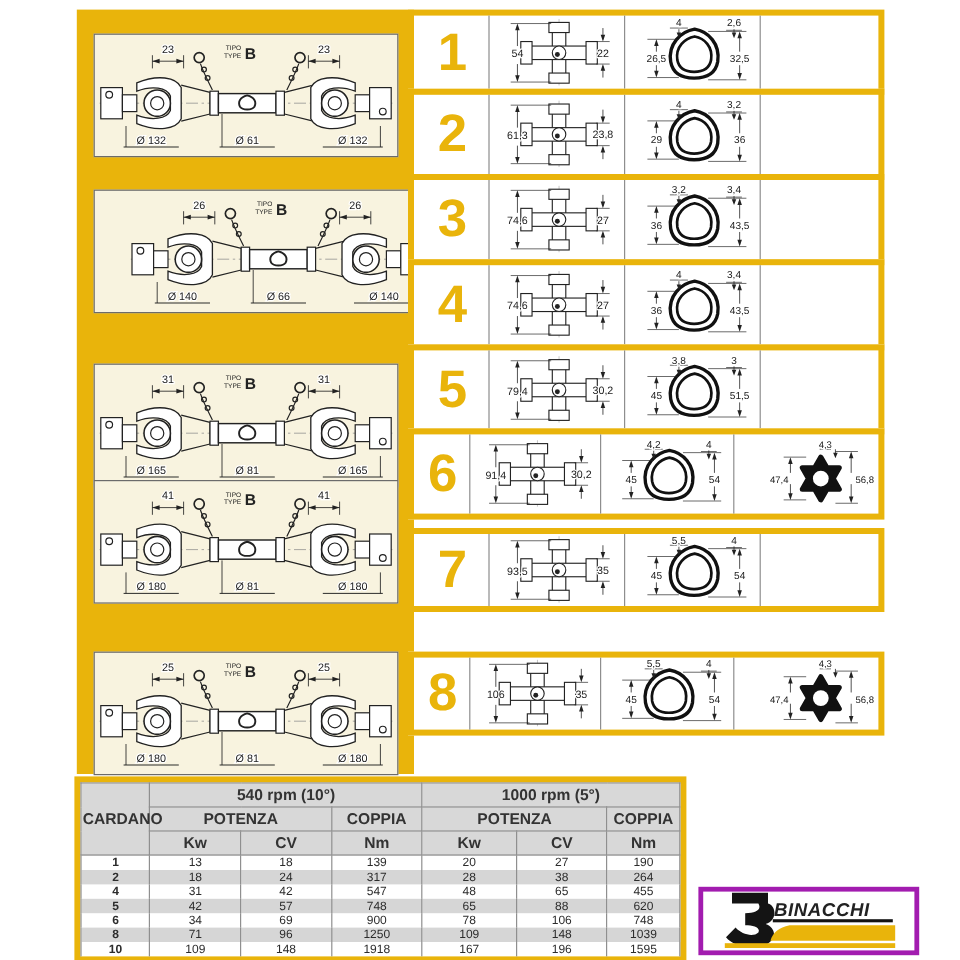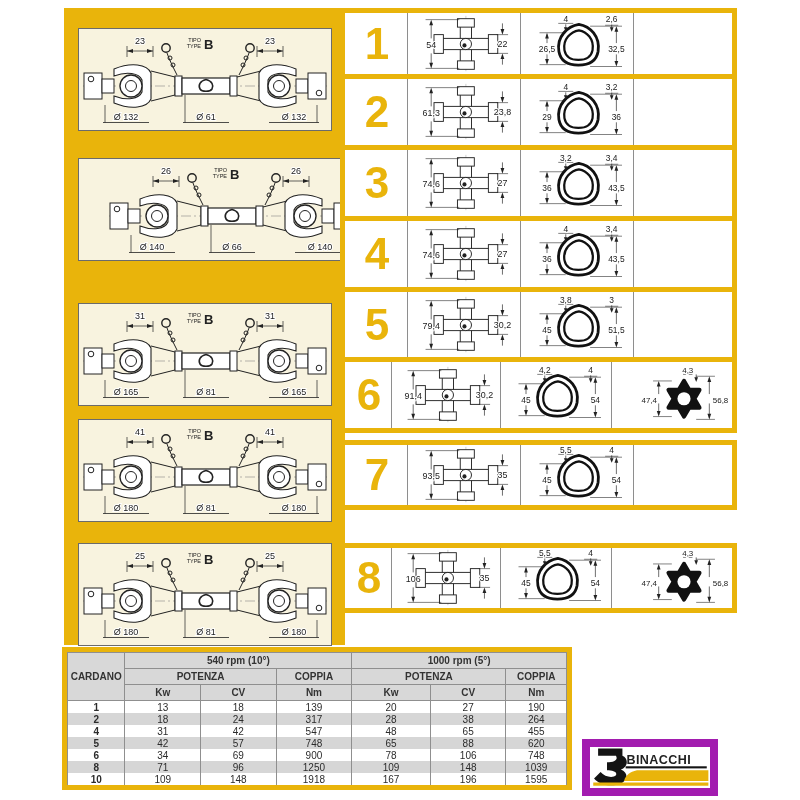--- a/index.html
+++ b/index.html
@@ -14,28 +14,28 @@
             font-weight:bold;font-size:44px;color:#e9b40b;letter-spacing:-2px;}
   .cell{border-left:1px solid #8e8e8e;display:flex;align-items:center;justify-content:center;}
   .cell-cross{width:112px;}
   .cell-tube{width:112px;}
   .cell-extra{flex:1;padding-left:24px;}
   svg text{font-family:"Liberation Sans",sans-serif;fill:#222;
            paint-order:stroke;stroke:#ffffff;stroke-width:2px;}
   svg .noknock{stroke:none;}
   .spec-table{position:absolute;left:62px;top:647px;width:510px;border:5px solid #e9b40b;background:#fff;box-sizing:border-box;}
   .spec-table table{width:100%;border-collapse:collapse;table-layout:fixed;}
-  .spec-table th{background:#d8d8d8;font-weight:bold;font-size:10px;color:#333;
+  .spec-table th{background:#d8d8d8;font-weight:bold;font-size:13px;color:#333;
                  border:1px solid #8f8f8f;padding:2px 1px;}
   .spec-table td{text-align:center;font-size:10px;color:#2c2c2c;padding:0 2px;height:12px;
                  border-left:1px solid #8f8f8f;border-right:1px solid #8f8f8f;}
   .spec-table tr.stripe td{background:#d6d6d6;}
   .spec-table td.cardano{font-weight:bold;}
-  .logo-box{position:absolute;left:582px;top:739px;width:136px;height:57px;border:8px solid #a21caf;
-            background:#fff;box-sizing:border-box;}
+  .logo-box{position:absolute;left:582px;top:739px;width:184px;height:57px;border:4px solid #a21caf;
+            background:#fff;box-sizing:border-box;font-style:italic;}
   .logo-box svg{display:block;width:100%;height:100%;}
 </style>
 </head>
 <body>
 
 <div class="page">
 
   <div class="yellow-panel">
       <div class="shaft-box" style="top: 20px;">
     <svg viewBox="0 0 252 101">
@@ -219,21 +219,21 @@
       <line x1="24" y1="93.5" x2="70" y2="93.5" stroke="#222" stroke-width="0.8"></line>
       <text x="47" y="91" font-size="9" text-anchor="middle">Ø 165</text>
       <line x1="106" y1="93.5" x2="106" y2="66" stroke="#222" stroke-width="0.7"></line>
       <line x1="104" y1="93.5" x2="150" y2="93.5" stroke="#222" stroke-width="0.8"></line>
       <text x="127" y="91" font-size="9" text-anchor="middle">Ø 81</text>
       <line x1="238" y1="93.5" x2="238" y2="76" stroke="#222" stroke-width="0.7"></line>
       <line x1="190" y1="93.5" x2="240" y2="93.5" stroke="#222" stroke-width="0.8"></line>
       <text x="215" y="91" font-size="9" text-anchor="middle">Ø 165</text>
     </svg>
   </div>
-      <div class="shaft-box" style="top: 411px;">
+      <div class="shaft-box" style="top: 392px;">
     <svg viewBox="0 0 252 101">
       <line x1="4" y1="57" x2="248" y2="57" stroke="#888" stroke-width="0.6" stroke-dasharray="10 3 2 3"></line>
 
       <rect x="5" y="44" width="18" height="26" fill="#fff" stroke="#222"></rect>
       <circle cx="12" cy="50" r="2.8" fill="none" stroke="#222"></circle>
       <rect x="23" y="50" width="12" height="14" fill="#fff" stroke="#222"></rect>
 
       <path d="M35,40 C52,33 68,35 72,44 L72,70 C68,79 52,81 35,74 L35,67 C48,72 60,70 63,63 L63,51 C60,44 48,42 35,47 Z" fill="#fff" stroke="#222" stroke-width="1.1"></path>
       <circle cx="52" cy="57" r="11" fill="#fff" stroke="#222" stroke-width="1.3"></circle>
       <circle cx="52" cy="57" r="5.5" fill="none" stroke="#222"></circle>

